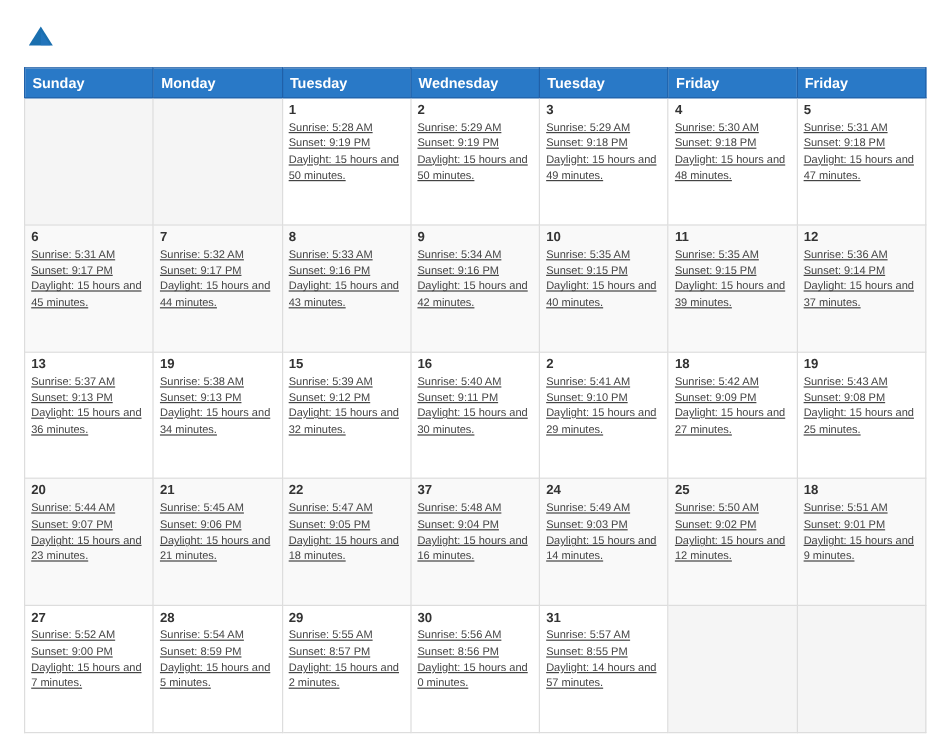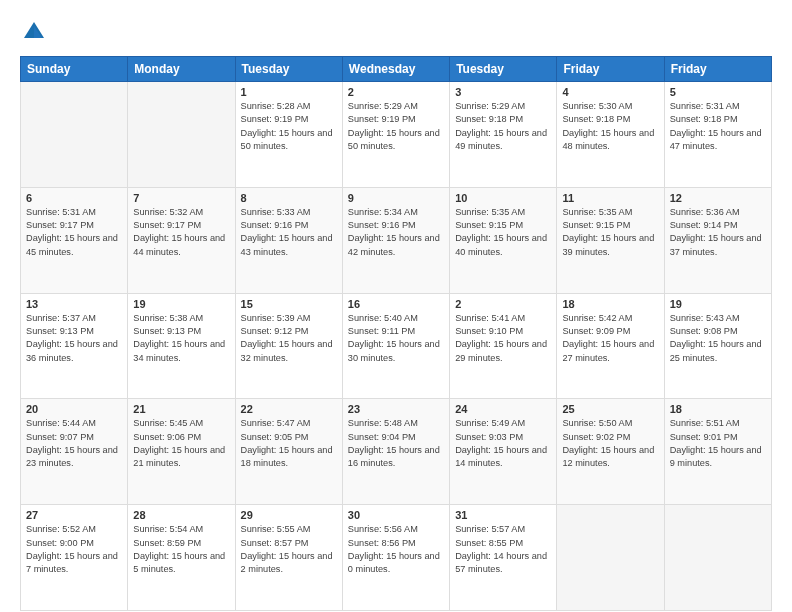--- a/index.html
+++ b/index.html
@@ -97,20 +97,21 @@
     .day-num {
       font-weight: bold;
       font-size: 11px;
       display: block;
       margin-bottom: 2px;
     }
     .day-info {
       line-height: 1.45;
       font-size: 9.2px;
       color: #444;
+      text-decoration: underline;
     }
   </style>
 </head>
 <body>
 
 <div class="page">
   <div class="header">
     <div class="logo">
       <svg class="logo-icon" viewBox="0 0 28 28">
         <polygon points="14,4 24,20 4,20" fill="#1a6faf"></polygon>
@@ -231,21 +232,21 @@
           </td>
           <td>
             <span class="day-num">21</span>
             <div class="day-info">Sunrise: 5:45 AM<br>Sunset: 9:06 PM<br>Daylight: 15 hours and 21 minutes.</div>
           </td>
           <td>
             <span class="day-num">22</span>
             <div class="day-info">Sunrise: 5:47 AM<br>Sunset: 9:05 PM<br>Daylight: 15 hours and 18 minutes.</div>
           </td>
           <td>
-            <span class="day-num">23</span>
+            <span class="day-num">37</span>
             <div class="day-info">Sunrise: 5:48 AM<br>Sunset: 9:04 PM<br>Daylight: 15 hours and 16 minutes.</div>
           </td>
           <td>
             <span class="day-num">24</span>
             <div class="day-info">Sunrise: 5:49 AM<br>Sunset: 9:03 PM<br>Daylight: 15 hours and 14 minutes.</div>
           </td>
           <td>
             <span class="day-num">25</span>
             <div class="day-info">Sunrise: 5:50 AM<br>Sunset: 9:02 PM<br>Daylight: 15 hours and 12 minutes.</div>
           </td>

